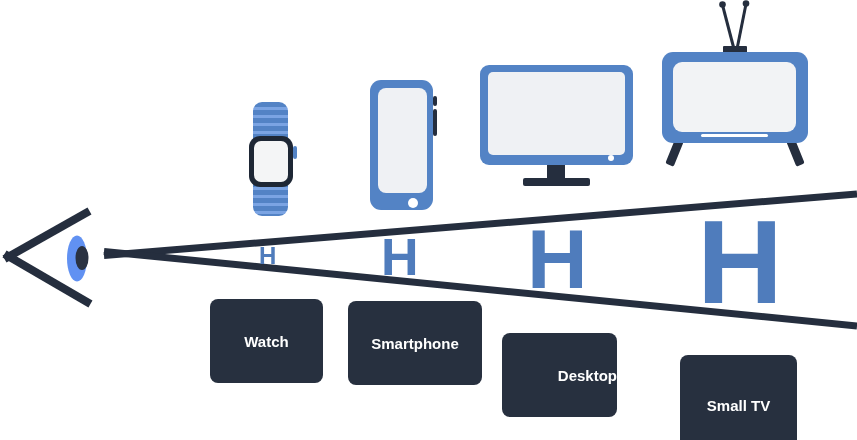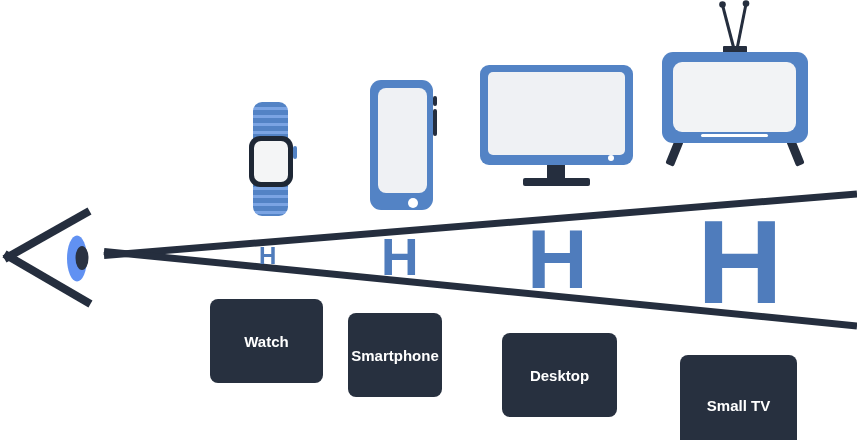--- a/index.html
+++ b/index.html
@@ -51,22 +51,22 @@
 
   
   .dist-label {
     position:absolute; background:#27303f; border-radius:8px; color:#ffffff;
     display:flex; flex-direction:column; align-items:center; justify-content:center;
     gap:9px; font-weight:bold; text-align:center;
   }
   .dist-label .dev-name { font-size:15px; }
   .dist-label .dev-dist { font-size:20px; }
   .label-watch { left:210px; top:299px; width:113px; height:84px; }
-  .label-smartphone { left:348px; top:313px; width:94px; height:84px; }
-  .label-desktop { left:502px; top:333px; width:115px; height:84px; }
+  .label-smartphone { left:348px; top:301px; width:134px; height:84px; }
+  .label-desktop { left:502px; top:333px; width:115px; height:84px;align-items:flex-end; }
   .label-smalltv { left:680px; top:355px; width:117px; height:101px; }
 </style>
 </head>
 <body>
 
 <div class="stage">
 
   <svg class="lines-svg" viewBox="0 0 857 440" xmlns="http://www.w3.org/2000/svg">
 
     <g>

